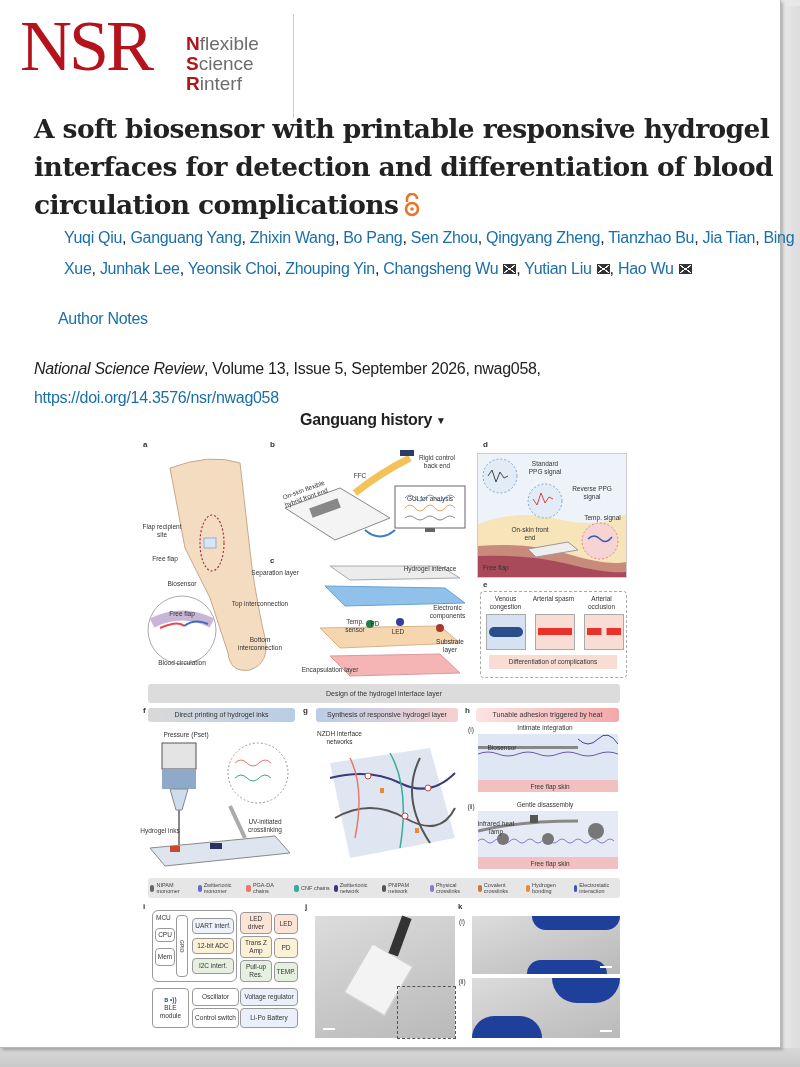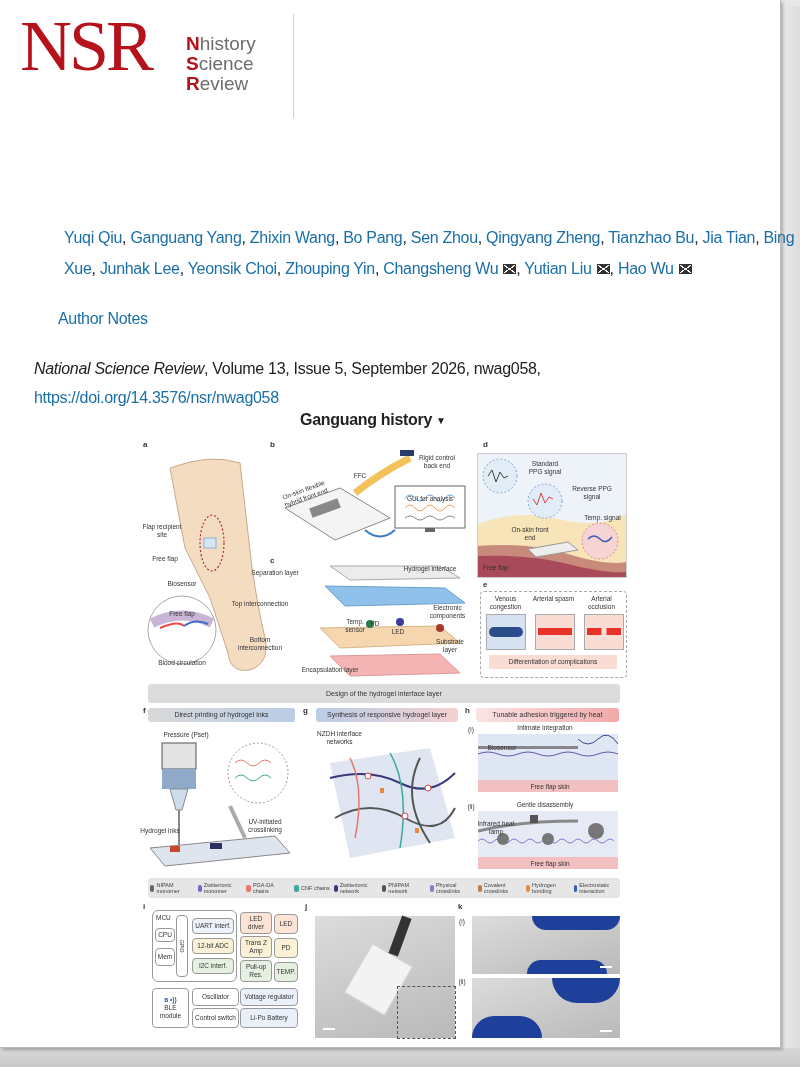--- a/index.html
+++ b/index.html
@@ -72,27 +72,34 @@
 <body>
 
 <div class="shade-right"></div>
 <div class="shade-bottom"></div>
 
 <div class="paper">
 
   <div class="logo">
     <div class="logo-nsr">NSR</div>
     <div class="logo-words">
-      <div><b>N</b><span>history</span></div>
+      <div><b>N</b><span>flexible</span></div>
       <div><b>S</b><span>cience</span></div>
-      <div><b>R</b><span>eview</span></div>
+      <div><b>R</b><span>interf</span></div>
     </div>
     <div class="logo-divider"></div>
   </div>
 
+  <h1 class="title" style="margin:0;">
+    <span>A soft biosensor with printable responsive hydrogel interfaces for detection and differentiation of blood circulation complications</span><span class="oa-icon"><svg width="16" height="24" viewBox="0 0 16 24">
+          <path d="M3 9 V6 a5 5 0 0 1 10 0" fill="none" stroke="#e8752a" stroke-width="2.6"></path>
+          <circle cx="8" cy="16" r="6" fill="none" stroke="#e8752a" stroke-width="2.6"></circle>
+          <circle cx="8" cy="16" r="1.8" fill="#e8752a"></circle>
+        </svg></span>
+  </h1>
 
   <div class="authors" id="authors"><a>Yuqi Qiu</a><span class="sep">, </span><a>Ganguang Yang</a><span class="sep">, </span><a>Zhixin Wang</a><span class="sep">, </span><a>Bo Pang</a><span class="sep">, </span><a>Sen Zhou</a><span class="sep">, </span><a>Qingyang Zheng</a><span class="sep">, </span><a>Tianzhao Bu</a><span class="sep">, </span><a>Jia Tian</a><span class="sep">, </span><a>Bing Xue</a><span class="sep">, </span><a>Junhak Lee</a><span class="sep">, </span><a>Yeonsik Choi</a><span class="sep">, </span><a>Zhouping Yin</a><span class="sep">, </span><a>Changsheng Wu</a><span class="mail"></span><span class="sep">, </span><a>Yutian Liu</a><span class="mail"></span><span class="sep">, </span><a>Hao Wu</a><span class="mail"></span></div>
   <a class="author-notes">Author Notes</a>
 
   <div class="citation">
     <i>National Science Review</i><span>, Volume 13, Issue 5, September 2026, nwag058,</span><br>
     <a class="doi">https://doi.org/14.3576/nsr/nwag058</a>
   </div>
 
   <div class="hist">

